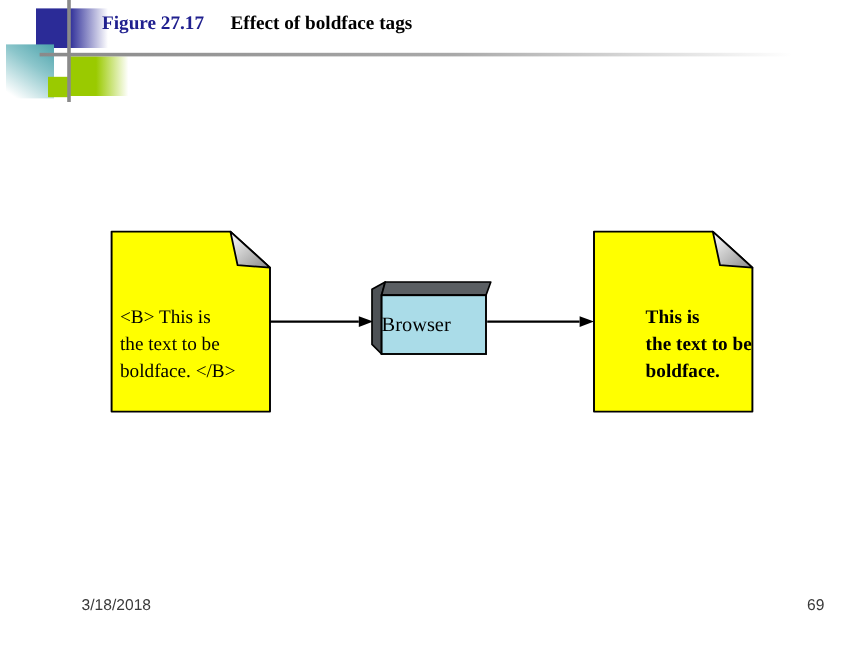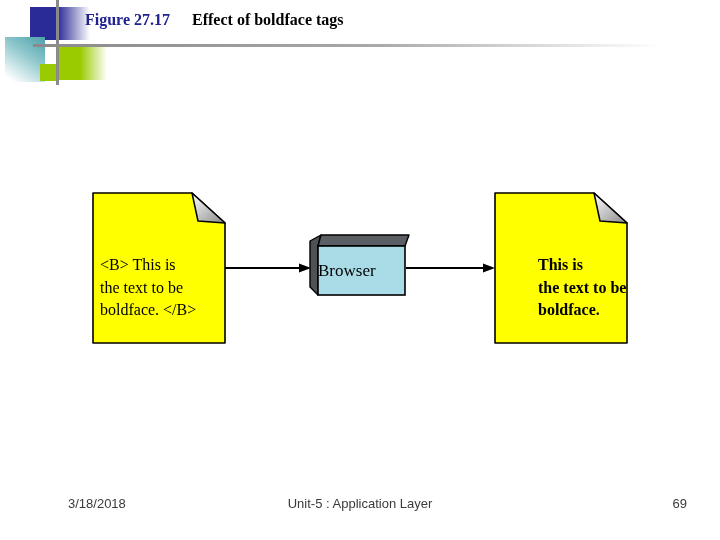--- a/index.html
+++ b/index.html
@@ -125,16 +125,15 @@
 the text to be
 boldface. &lt;/B&gt;</div>
 
   <div class="browser-label">Browser</div>
 
   <div class="doc-text right-doc">This is
 the text to be
 boldface.</div>
 
   <div class="footer-item footer-date">3/18/2018</div>
-  <div class="footer-item footer-center">Unit-5 : Application Layer</div>
   <div class="footer-item footer-page">69</div>
 
 </div>
 
 </body></html>

